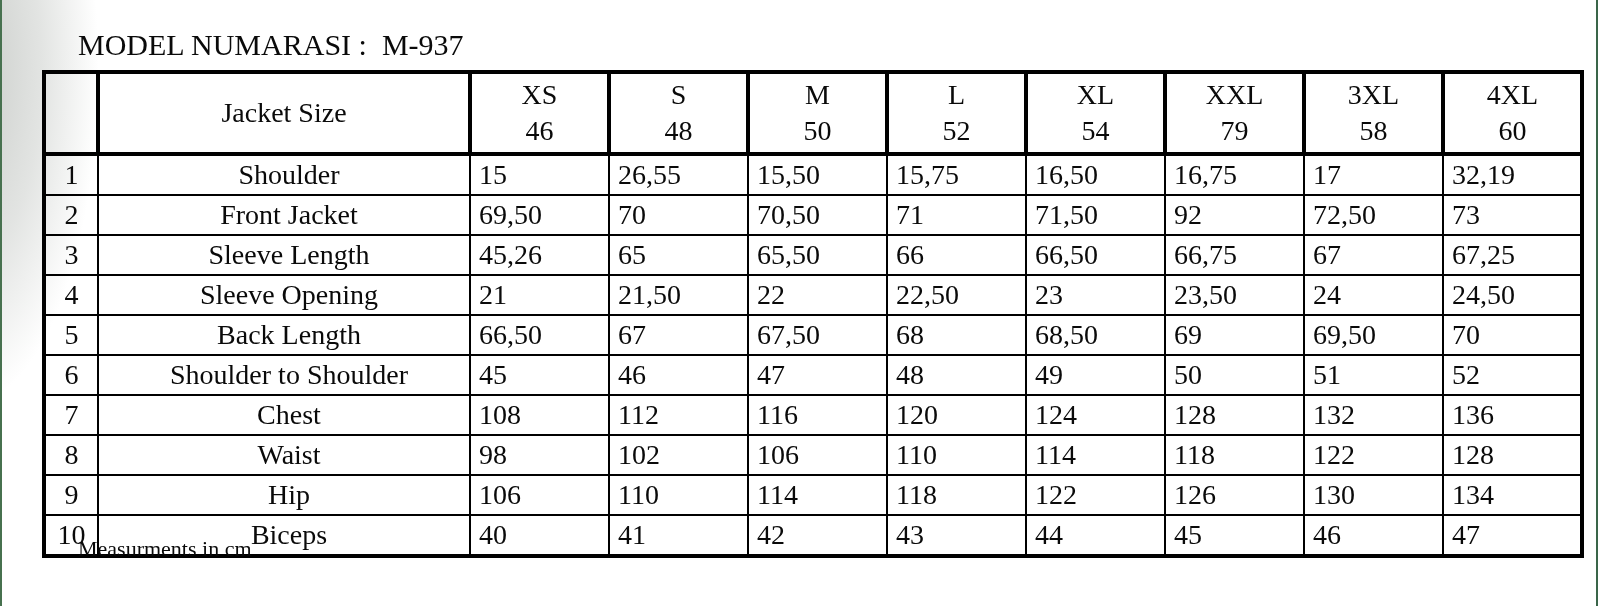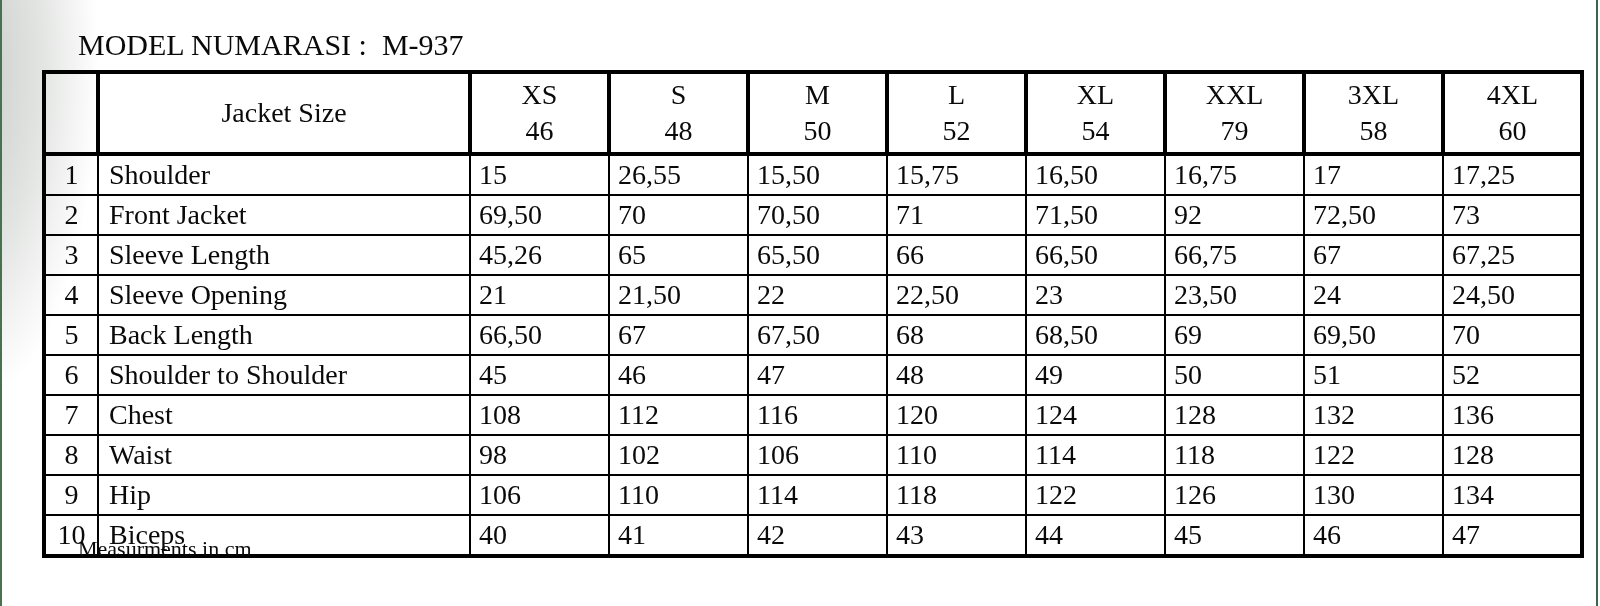--- a/index.html
+++ b/index.html
@@ -74,21 +74,21 @@
     padding: 0;
     line-height: 36px;
     vertical-align: middle;
     white-space: nowrap;
     overflow: hidden;
   }
   .col-num  { width: 50px; }
   .col-name { width: 368px; }
   .col-size { width: 135px; }
   td.col-num  { text-align: center; }
-  td.col-name { text-align: left; padding-left: 10px; }
+  td.col-name { text-align: center; padding-left: 10px; }
   td.val      { text-align: left; padding-left: 8px; }
 </style>
 </head>
 <body>
 
 <div class="edge-stripe-left" style="background-color: rgb(71, 113, 79);"></div>
 
 <div class="edge-stripe-right" style="background-color: rgb(58, 101, 73);"></div>
 
 <div class="corner-shade"></div>
@@ -140,21 +140,21 @@
   <tr>
         <td class="col-num">1</td>
         <td class="col-name">Shoulder</td>
         <td class="col-size val">15</td>
         <td class="col-size val">26,55</td>
         <td class="col-size val">15,50</td>
         <td class="col-size val">15,75</td>
         <td class="col-size val">16,50</td>
         <td class="col-size val">16,75</td>
         <td class="col-size val">17</td>
-        <td class="col-size val">17,25</td>
+        <td class="col-size val">32,19</td>
       </tr>
       <tr>
         <td class="col-num">2</td>
         <td class="col-name">Front Jacket</td>
         <td class="col-size val">69,50</td>
         <td class="col-size val">70</td>
         <td class="col-size val">70,50</td>
         <td class="col-size val">71</td>
         <td class="col-size val">71,50</td>
         <td class="col-size val">92</td>

